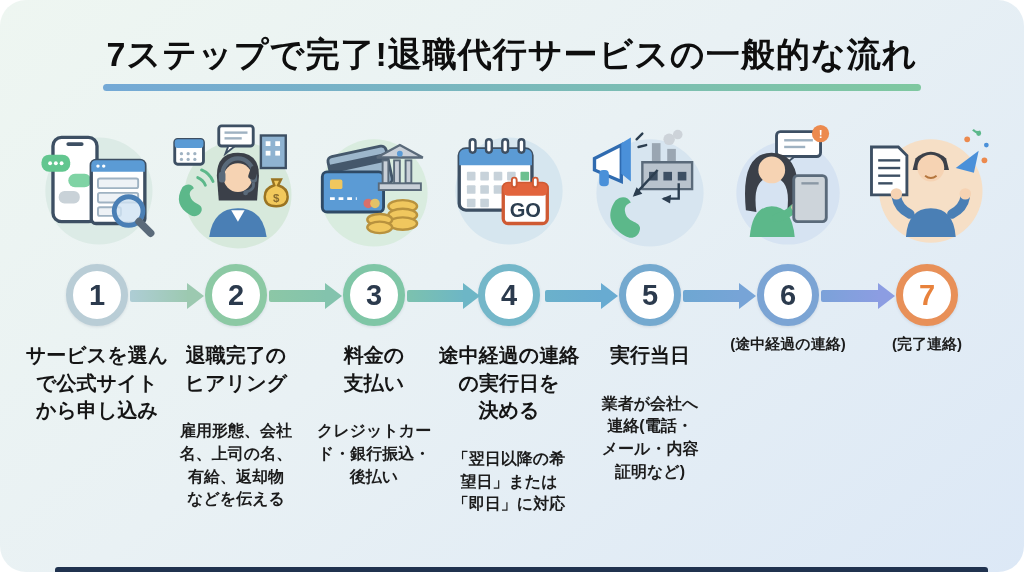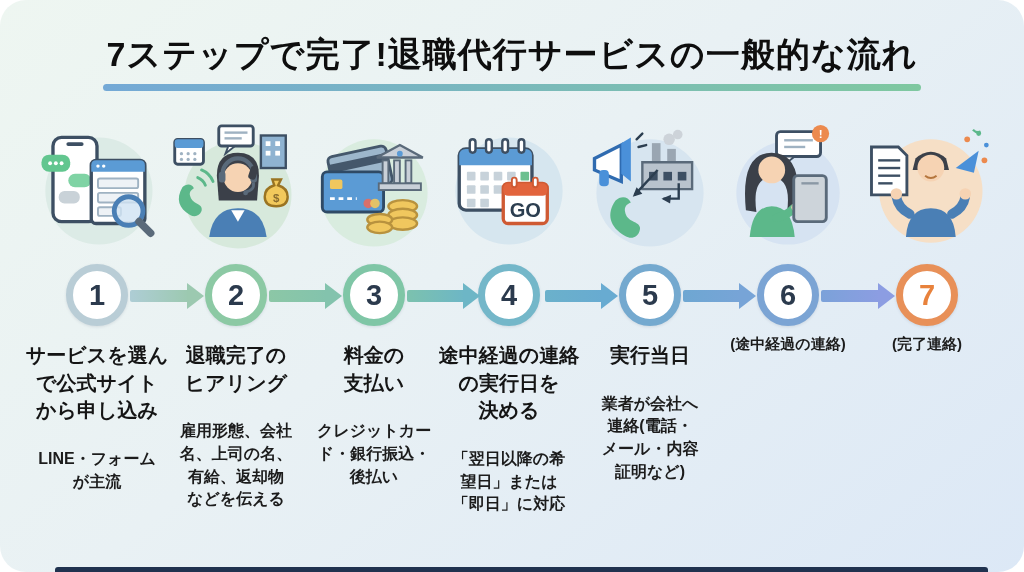--- a/index.html
+++ b/index.html
@@ -62,22 +62,20 @@
         <circle cx="103" cy="91" r="15" fill="#cfe2f2" fill-opacity=".8" stroke="#4a7fb5" stroke-width="5"></circle>
         <line x1="114" y1="102" x2="126" y2="114" stroke="#5a6a7a" stroke-width="8" stroke-linecap="round"></line>
       </svg>
     </div>
     <div class="num-circle">
         <span>1</span>
       </div>
     <div class="step-title">サービスを選ん
 で公式サイト
 から申し込み</div>
-    <div class="step-sub">LINE・フォーム
-が主流</div>
   </div>
 
   <div class="step s2" style="--accent: #8cc9a4; --num: #2b3a4d;">
     <div class="icon-wrap">
       <svg width="134" height="134" viewBox="0 0 140 140">
         <circle cx="72" cy="74" r="56" fill="#d7e9dc"></circle>
         <rect x="6" y="16" width="30" height="26" rx="3" fill="#fff" stroke="#3d4f63" stroke-width="3"></rect>
         <rect x="6" y="16" width="30" height="9" rx="3" fill="#5b9bd5"></rect>
         <circle cx="13" cy="31" r="1.7" fill="#9fb2c2"></circle>
           <circle cx="20" cy="31" r="1.7" fill="#9fb2c2"></circle>

